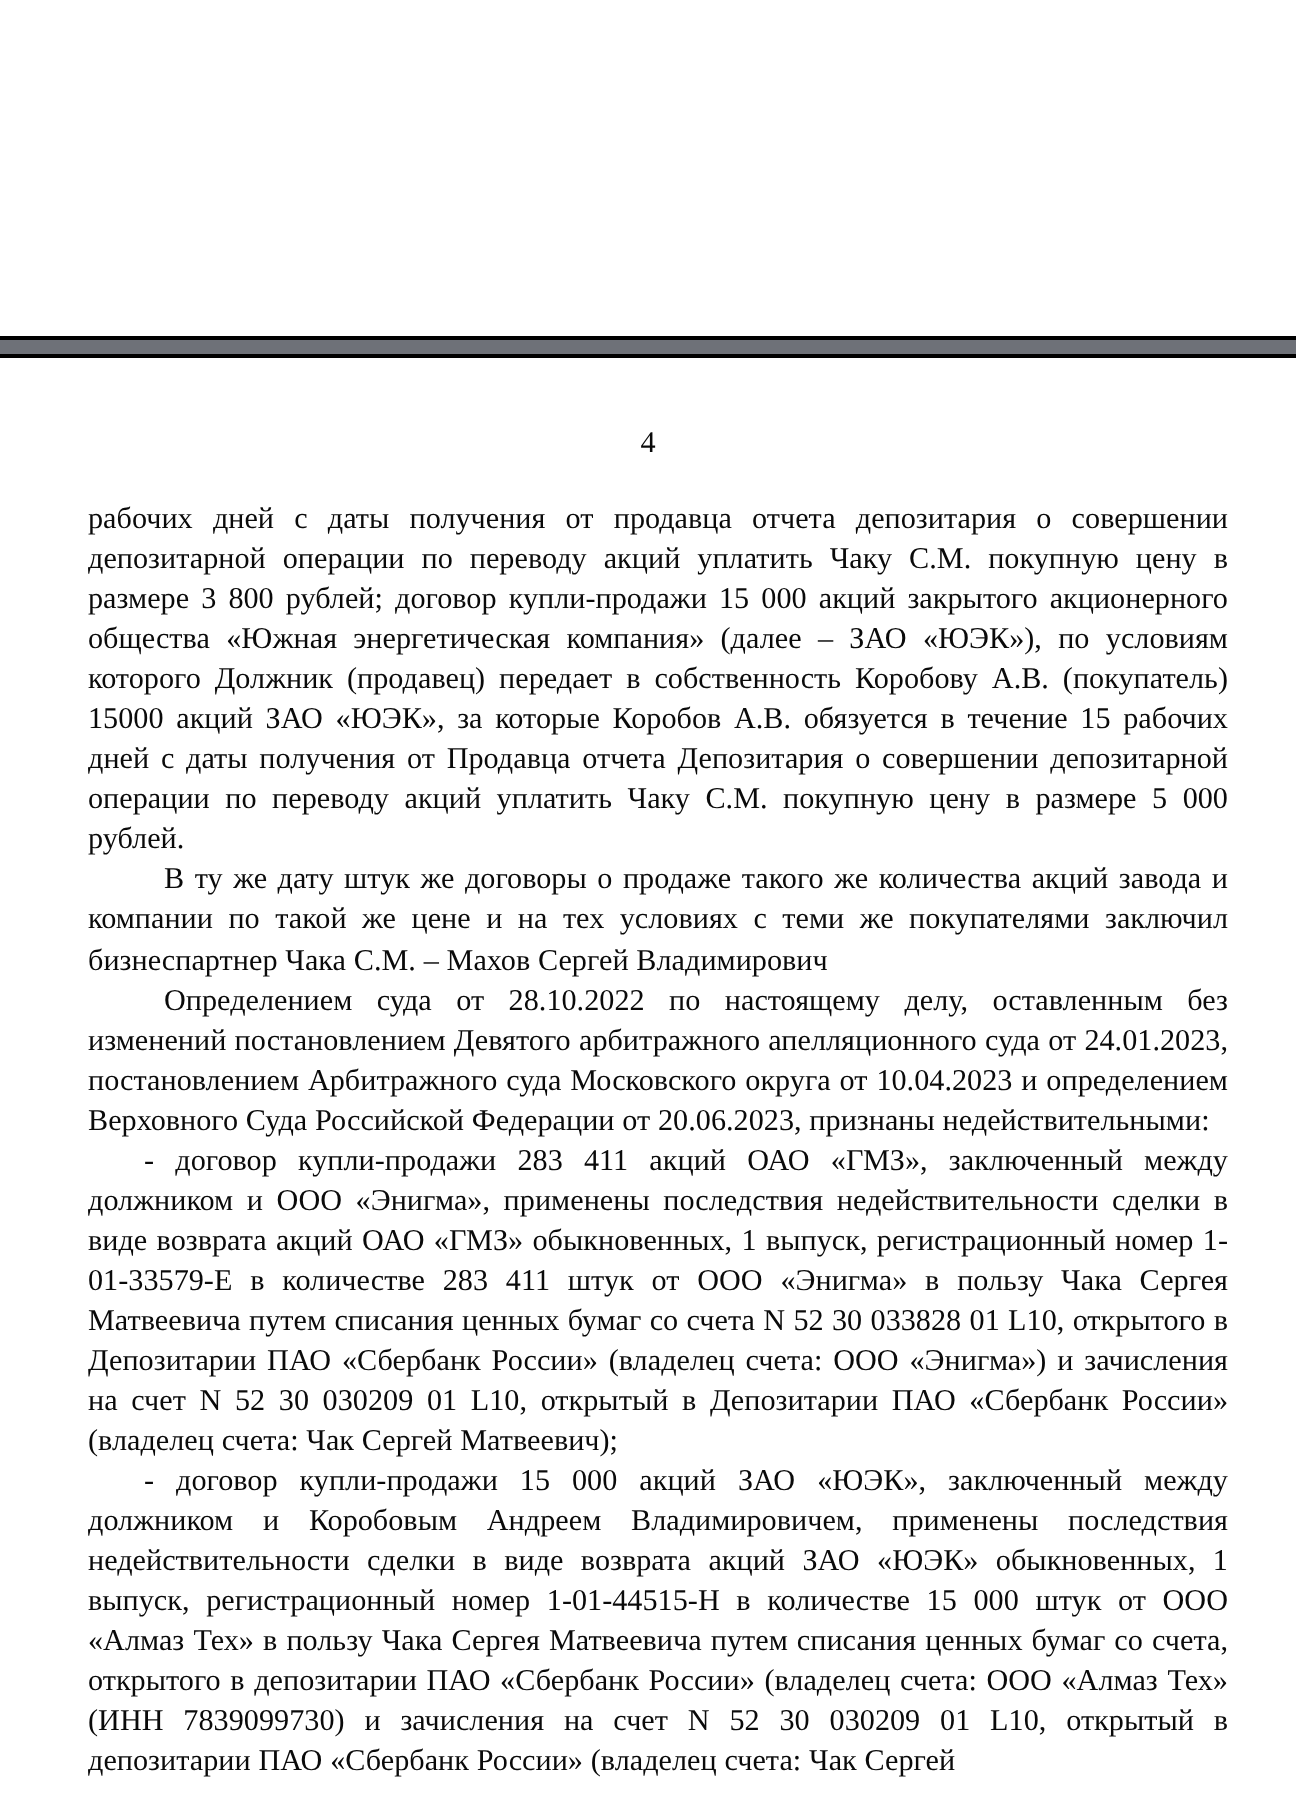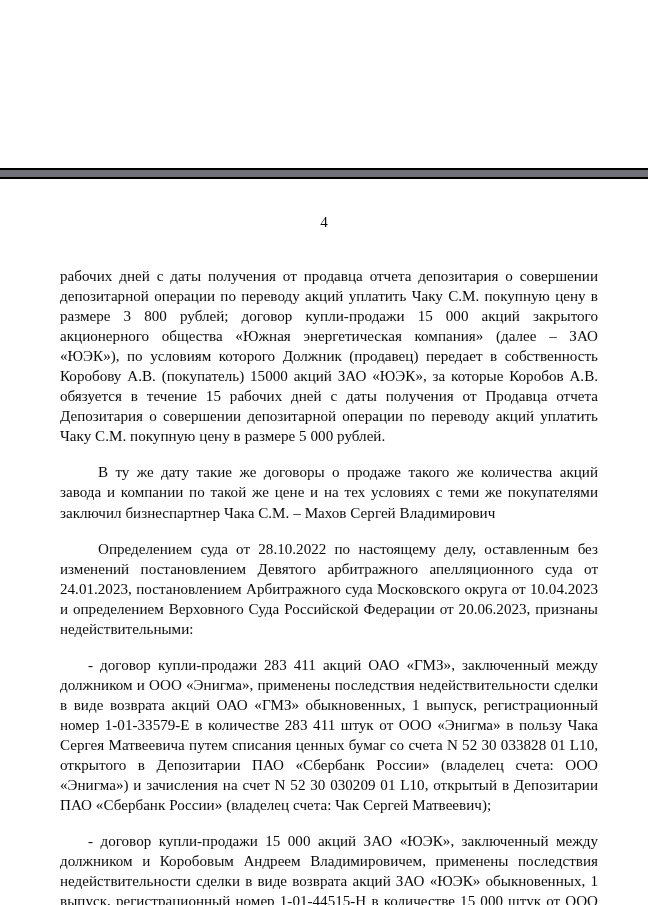--- a/index.html
+++ b/index.html
@@ -32,21 +32,21 @@
   }
   .page-prev { top: -212px; height: 380px; }
   .page-next { top: 180px; height: 725px; }
 
   .page-body {
     padding: 0 34px 0 44px;
   }
 
   
   p.para {
-    margin: 16px;
+    margin: 0;
     font-size: 15.1px;
     line-height: 20.05px;
     text-align: justify;
     text-justify: inter-word;
     text-indent: 38px;
     letter-spacing: 0.01px;
     word-spacing: 0.1px;
     -webkit-font-smoothing: none;
   }
   p.para.no-indent { text-indent: 0; }
@@ -107,20 +107,20 @@
     <div class="sep-band"></div>
     <div class="sep-rule-bottom"></div>
   </div>
 
   <div class="page page-next">
     <div class="page-number-spacer"></div>
     <div class="page-number">4</div>
     <div class="page-number-gap"></div>
     <div class="page-body">
       <p class="para no-indent">рабочих дней с даты получения от продавца отчета депозитария о совершении депозитарной операции по переводу акций уплатить Чаку С.М. покупную цену в размере 3 800 рублей; договор купли-продажи 15 000 акций закрытого акционерного общества «Южная энергетическая компания» (далее – ЗАО «ЮЭК»), по условиям которого Должник (продавец) передает в собственность Коробову А.В. (покупатель) 15000 акций ЗАО «ЮЭК», за которые Коробов А.В. обязуется в течение 15 рабочих дней с даты получения от Продавца отчета Депозитария о совершении депозитарной операции по переводу акций уплатить Чаку С.М. покупную цену в размере 5 000 рублей.</p>
-      <p class="para">В ту же дату такие же договоры о продаже такого же количества акций завода и компании по такой же цене и на тех условиях с теми же покупателями заключил бизнеспартнер Чака С.М. – Махов Сергей Владимирович</p>
+      <p class="para">В ту же дату штук же договоры о продаже такого же количества акций завода и компании по такой же цене и на тех условиях с теми же покупателями заключил бизнеспартнер Чака С.М. – Махов Сергей Владимирович</p>
       <p class="para">Определением суда от 28.10.2022 по настоящему делу, оставленным без изменений постановлением Девятого арбитражного апелляционного суда от 24.01.2023, постановлением Арбитражного суда Московского округа от 10.04.2023 и определением Верховного Суда Российской Федерации от 20.06.2023, признаны недействительными:</p>
       <p class="para dash-item">- договор купли-продажи 283 411 акций ОАО «ГМЗ», заключенный между должником и ООО «Энигма», применены последствия недействительности сделки в виде возврата акций ОАО «ГМЗ» обыкновенных, 1 выпуск, регистрационный номер 1-01-33579-Е в количестве 283 411 штук от ООО «Энигма» в пользу Чака Сергея Матвеевича путем списания ценных бумаг со счета N 52 30 033828 01 L10, открытого в Депозитарии ПАО «Сбербанк России» (владелец счета: ООО «Энигма») и зачисления на счет N 52 30 030209 01 L10, открытый в Депозитарии ПАО «Сбербанк России» (владелец счета: Чак Сергей Матвеевич);</p>
       <p class="para dash-item">- договор купли-продажи 15 000 акций ЗАО «ЮЭК», заключенный между должником и Коробовым Андреем Владимировичем, применены последствия недействительности сделки в виде возврата акций ЗАО «ЮЭК» обыкновенных, 1 выпуск, регистрационный номер 1-01-44515-Н в количестве 15 000 штук от ООО «Алмаз Тех» в пользу Чака Сергея Матвеевича путем списания ценных бумаг со счета, открытого в депозитарии ПАО «Сбербанк России» (владелец счета: ООО «Алмаз Тех» (ИНН 7839099730) и зачисления на счет N 52 30 030209 01 L10, открытый в депозитарии ПАО «Сбербанк России» (владелец счета: Чак Сергей</p>
     </div>
   </div>
 
 </div>
 
 </body></html>

